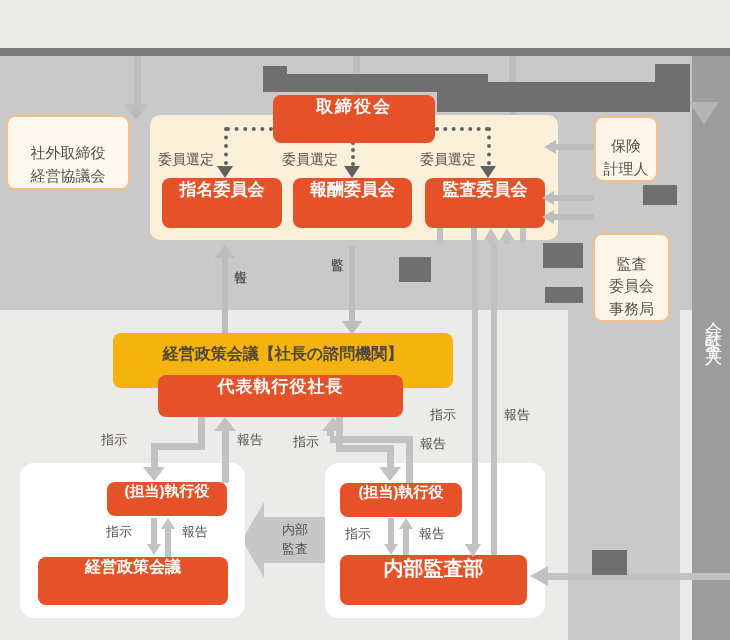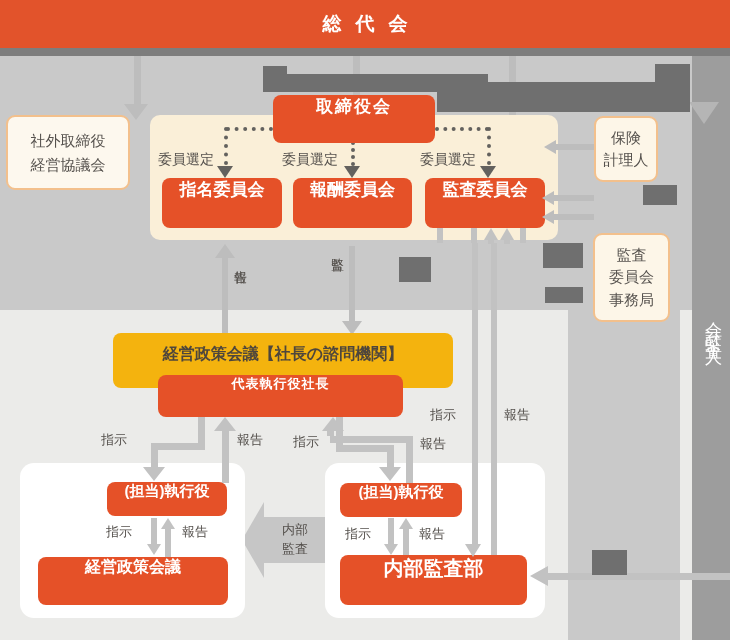--- a/index.html
+++ b/index.html
@@ -2,41 +2,37 @@
 <html><head>
 <meta charset="utf-8">
 <style>
   html,body{margin:0;padding:0;background:#fff;}
   body{font-family:"Liberation Sans","DejaVu Sans",sans-serif;}
   #stage{position:relative;width:730px;height:640px;background:#EBEBE9;overflow:hidden;}
   .abs{position:absolute;}
   .box-o{position:absolute;background:#E55128;border-radius:8px;color:#fff;font-weight:bold;
          display:flex;align-items:flex-start;justify-content:center;text-align:center;}
   .box-c{position:absolute;background:#FDF6E8;border:2px solid #F3C08C;border-radius:9px;color:#56524E;
-         display:flex;align-items:center;justify-content:center;text-align:center;box-sizing:border-box;}
+         display:flex;align-items:flex-end;justify-content:center;text-align:center;box-sizing:border-box;font-family:Liberation Serif, serif;}
   .panel{position:absolute;background:#fff;border-radius:14px;}
   .lbl{position:absolute;color:#55514D;font-size:13px;white-space:nowrap;}
   .sel{position:absolute;color:#55514D;font-size:14px;white-space:nowrap;}
   .vtx{writing-mode:vertical-rl;text-orientation:upright;}
   .line{position:absolute;background:#C2C2C2;}
   .dline{position:absolute;background:#BDBDBD;}
   .blk{position:absolute;background:#6F6F6F;}
   .tri{position:absolute;width:0;height:0;}
   .dot-h{position:absolute;height:0;border-top:4px dotted #63615E;}
   .dot-v{position:absolute;width:0;border-left:4px dotted #63615E;}
 </style>
 </head>
 <body>
 
 <div id="stage">
 
-  <div class="abs" style="left:0;top:0;width:730px;height:48px;background:#E2532B;color:#fff;font-weight:bold;font-size:19px;
-              display:flex;align-items:center;justify-content:center;letter-spacing:14px;padding-left:14px;box-sizing:border-box;">
-    <span>総代会</span>
-  </div>
   <div class="abs" style="left:0;top:48px;width:730px;height:8px;background:#7D7D7D;"></div>
   <div class="abs" style="left:0;top:56px;width:730px;height:254px;background:#C9C9C9;"></div>
   <div class="abs" style="left:568px;top:310px;width:112px;height:330px;background:#C9C9C9;"></div>
 
   <div class="abs" style="left:692px;top:56px;width:38px;height:584px;background:#9D9D9D;">
     <div class="vtx" style="position:absolute;left:10px;top:252px;color:#fff;font-size:17px;letter-spacing:7px;">会計監査人</div>
   </div>
 
   <div class="line" style="left:134px;top:56px;width:7px;height:50px;background:#BDBDBD;"></div>
   <div class="tri" style="left:124px;top:104px;border-left:12px solid transparent;border-right:12px solid transparent;border-top:16px solid #BDBDBD;"></div>
@@ -121,21 +117,21 @@
   <div class="tri" style="left:215px;top:244px;border-left:10px solid transparent;border-right:10px solid transparent;border-bottom:14px solid #BDBDBD;"></div>
   <div class="dline" style="left:222px;top:256px;width:6px;height:77px;"></div>
   <div class="lbl vtx" style="left:231px;top:260px;">報告</div>
   <div class="dline" style="left:349px;top:246px;width:6px;height:77px;"></div>
   <div class="tri" style="left:342px;top:321px;border-left:10px solid transparent;border-right:10px solid transparent;border-top:14px solid #BDBDBD;"></div>
   <div class="lbl vtx" style="left:328px;top:248px;">監督</div>
 
   <div class="abs" style="left:113px;top:333px;width:340px;height:55px;background:#F4B30E;border-radius:8px;color:#4E463C;font-weight:bold;font-size:16px;text-align:center;">
     <div style="margin-top:11px;">経営政策会議【社長の諮問機関】</div>
   </div>
-  <div class="box-o" style="left:158px;top:375px;width:245px;height:42px;font-size:13px;letter-spacing:1px;">
+  <div class="box-o" style="left:158px;top:375px;width:245px;height:42px;font-size:17px;letter-spacing:1px;">
     <span>代表執行役社長</span>
   </div>
 
   <div class="abs" style="left:264px;top:517px;width:62px;height:46px;background:#C6C6C6;"></div>
   <div class="tri" style="left:242px;top:502px;border-top:38px solid transparent;border-bottom:38px solid transparent;border-right:22px solid #C6C6C6;"></div>
 
   <div class="panel" style="left:20px;top:463px;width:225px;height:155px;"></div>
   <div class="panel" style="left:325px;top:463px;width:220px;height:155px;"></div>
 
   <div class="lbl" style="left:268px;top:520px;width:54px;text-align:center;line-height:19px;">

